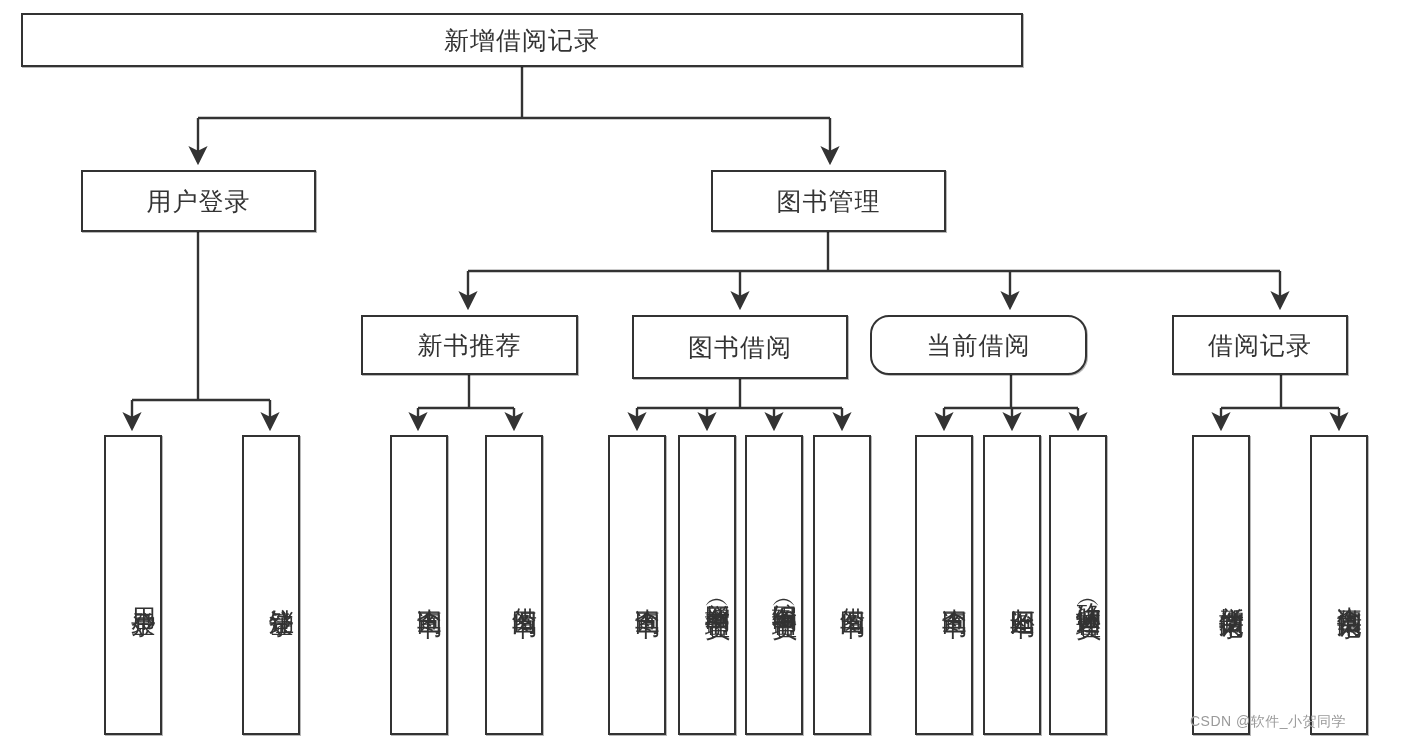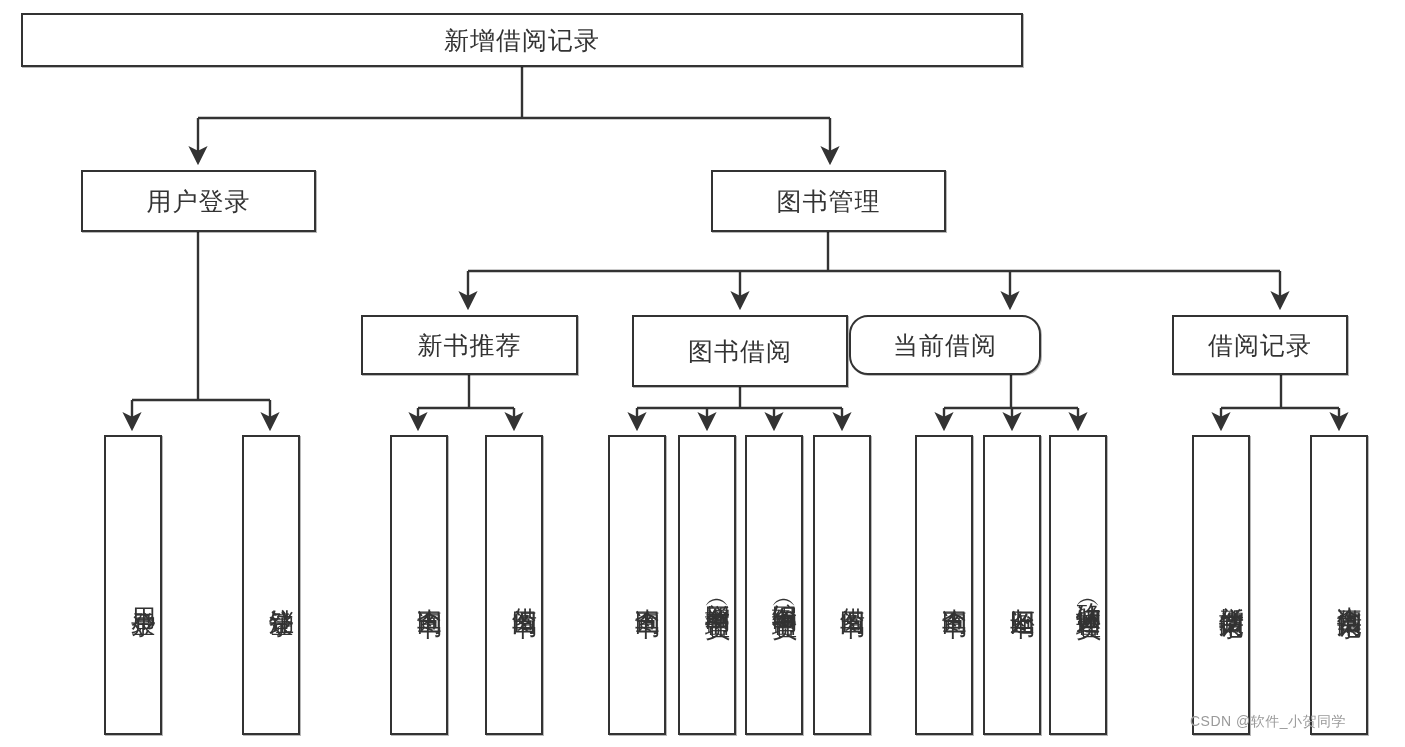--- a/index.html
+++ b/index.html
@@ -118,22 +118,22 @@
       <path d="M 1339 408 L 1339 428" marker-end="url(#arrow)"></path>
     </g>
   </svg>
 
   <div class="node h" style="left: 21px; top: 13px; width: 1002px; height: 54px;">新增借阅记录</div>
 
   <div class="node h" style="left: 81px; top: 170px; width: 235px; height: 62px;">用户登录</div>
   <div class="node h" style="left: 361px; top: 315px; width: 217px; height: 60px;">新书推荐</div>
 
   <div class="node h" style="left: 711px; top: 170px; width: 235px; height: 62px;">图书管理</div>
-  <div class="node h" style="left: 632px; top: 315px; width: 216px; height: 72px;">图书借阅</div>
-  <div class="node h" style="left: 849px; top: 315px; width: 192px; height: 60px; border-radius: 19px;">当前借阅</div>
+  <div class="node h" style="left: 632px; top: 315px; width: 216px; height: 64px;">图书借阅</div>
+  <div class="node h" style="left: 870px; top: 315px; width: 217px; height: 60px; border-radius: 19px;">当前借阅</div>
   <div class="node h" style="left: 1172px; top: 315px; width: 176px; height: 60px;">借阅记录</div>
 
   <div class="node v" style="left: 104px; top: 435px; width: 58px; height: 300px;">用户登录</div>
   <div class="node v" style="left: 242px; top: 435px; width: 58px; height: 300px;">注销登录</div>
   <div class="node v" style="left: 390px; top: 435px; width: 58px; height: 300px;">查询图书</div>
   <div class="node v" style="left: 485px; top: 435px; width: 58px; height: 300px;">借阅图书</div>
   <div class="node v" style="left: 608px; top: 435px; width: 58px; height: 300px;">查询图书</div>
   <div class="node v" style="left: 678px; top: 435px; width: 58px; height: 300px;">新增图书（管理员）</div>
   <div class="node v" style="left: 745px; top: 435px; width: 58px; height: 300px;">编辑图书（管理员）</div>
   <div class="node v" style="left: 813px; top: 435px; width: 58px; height: 300px;">借阅图书</div>

